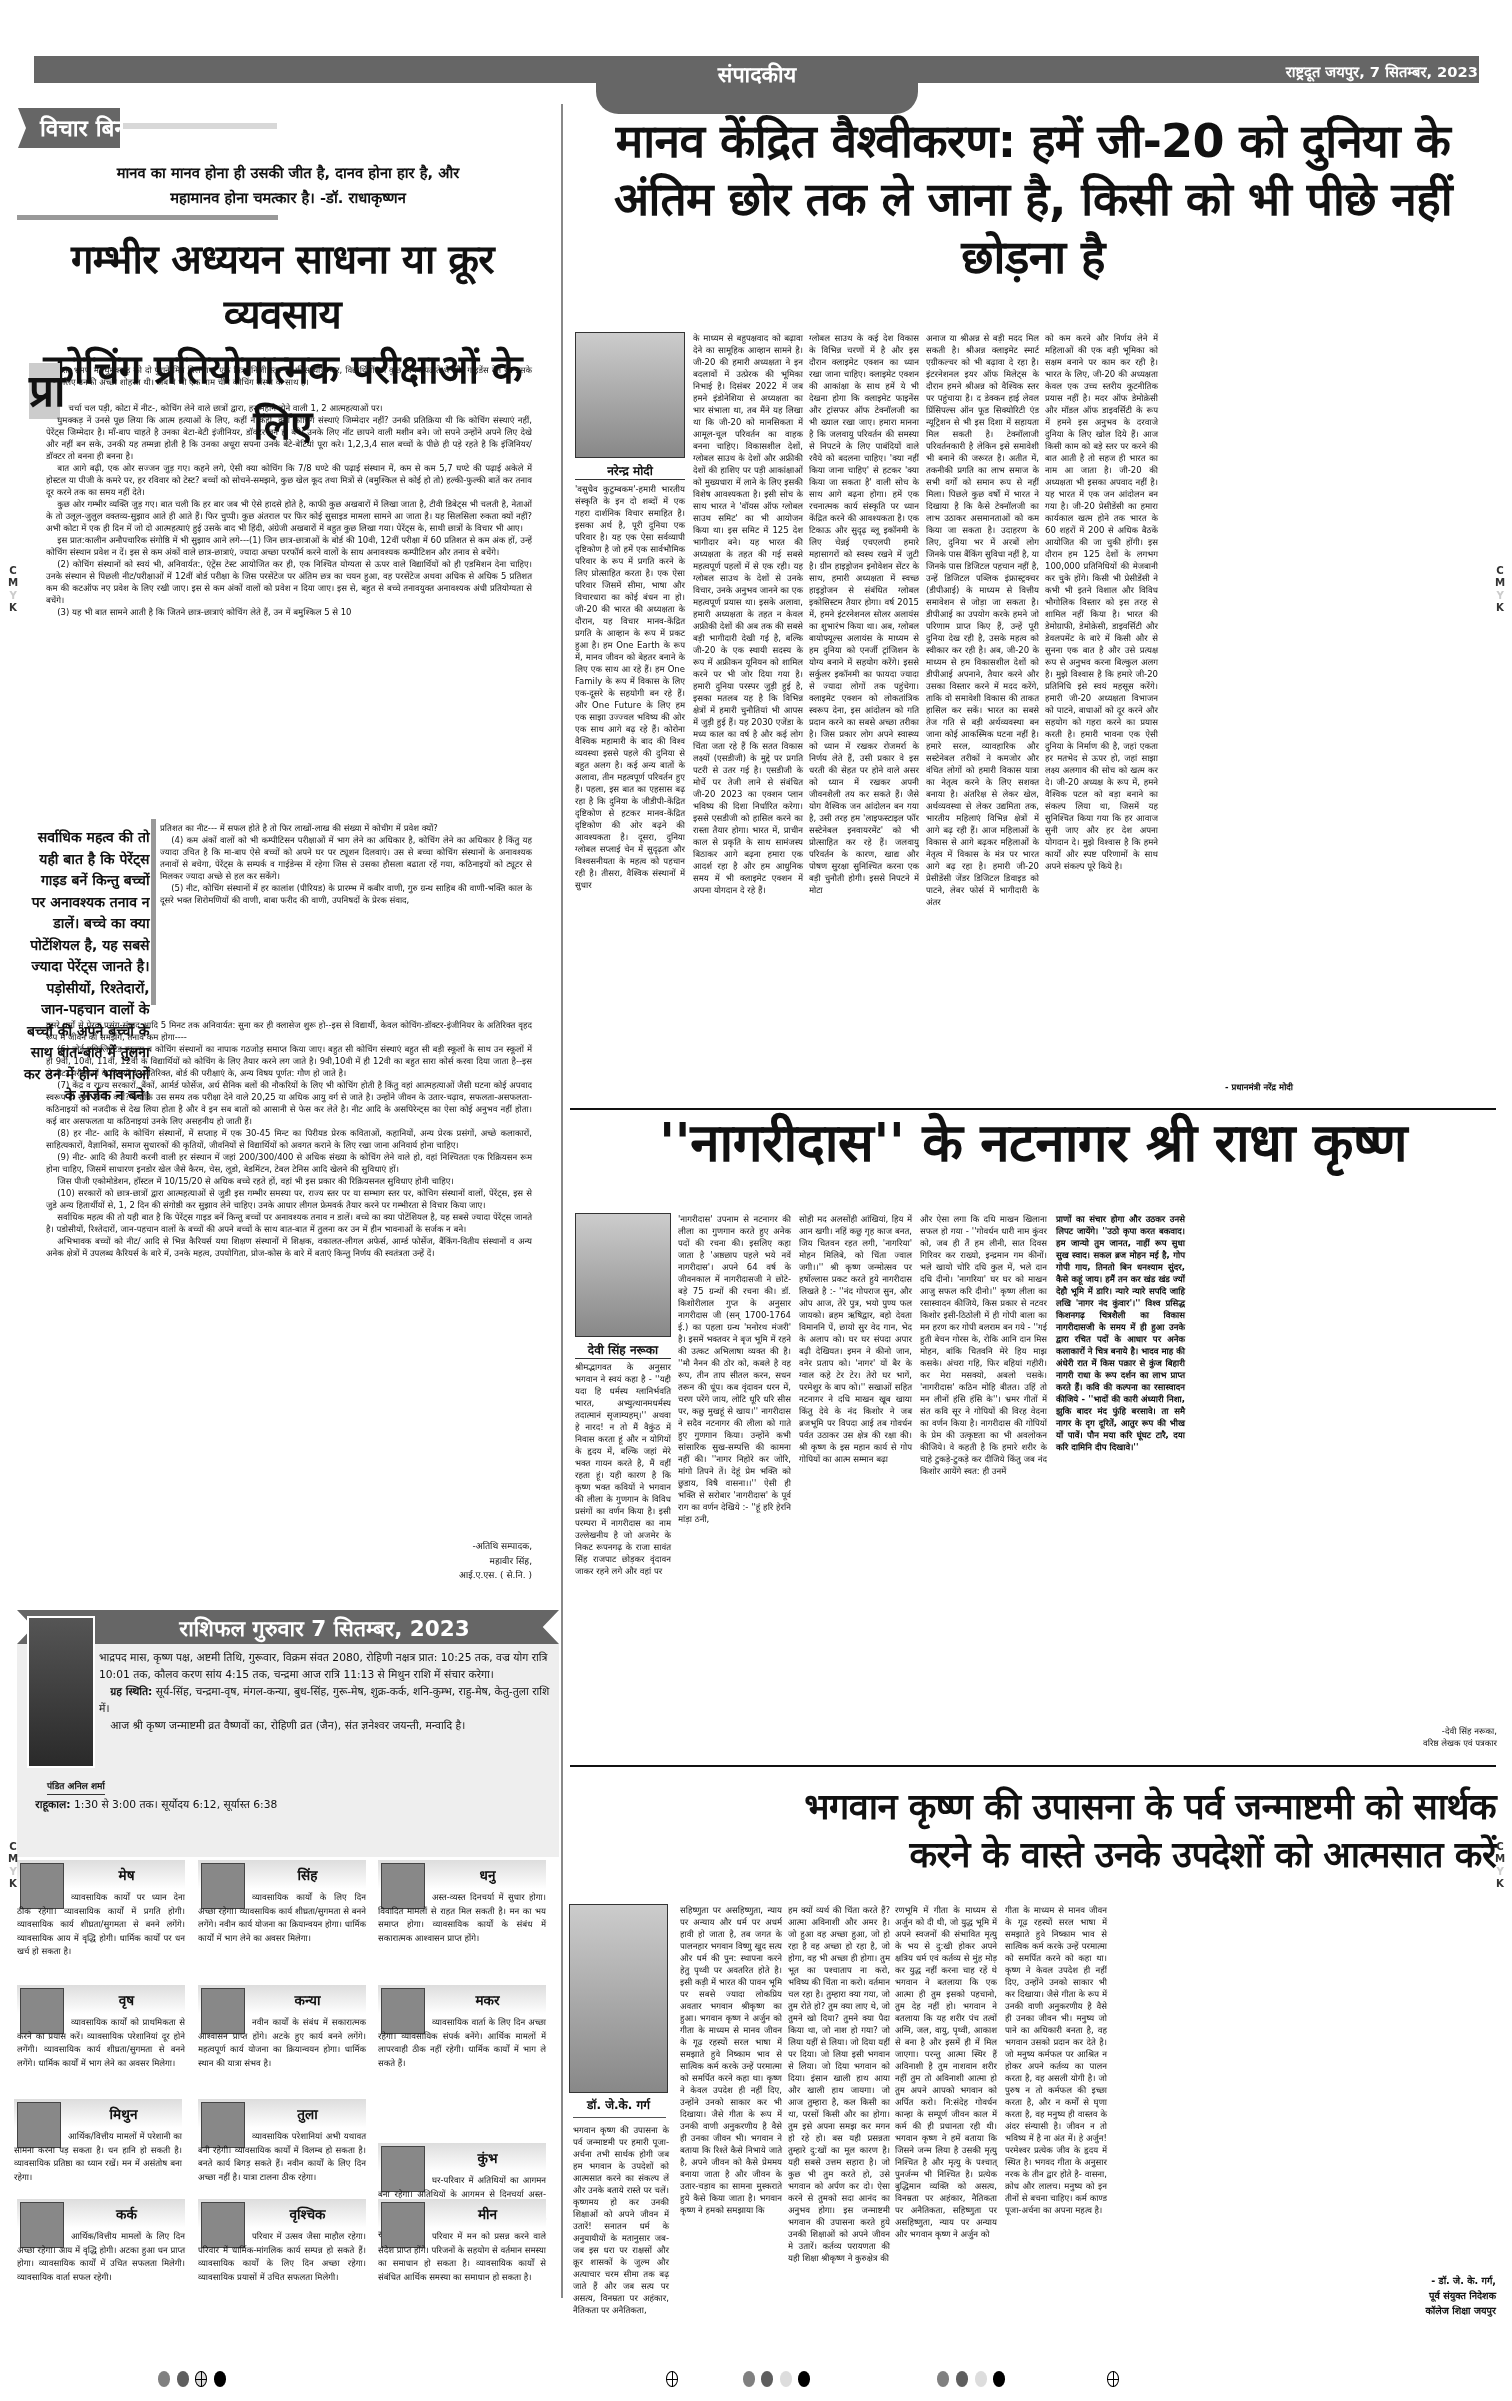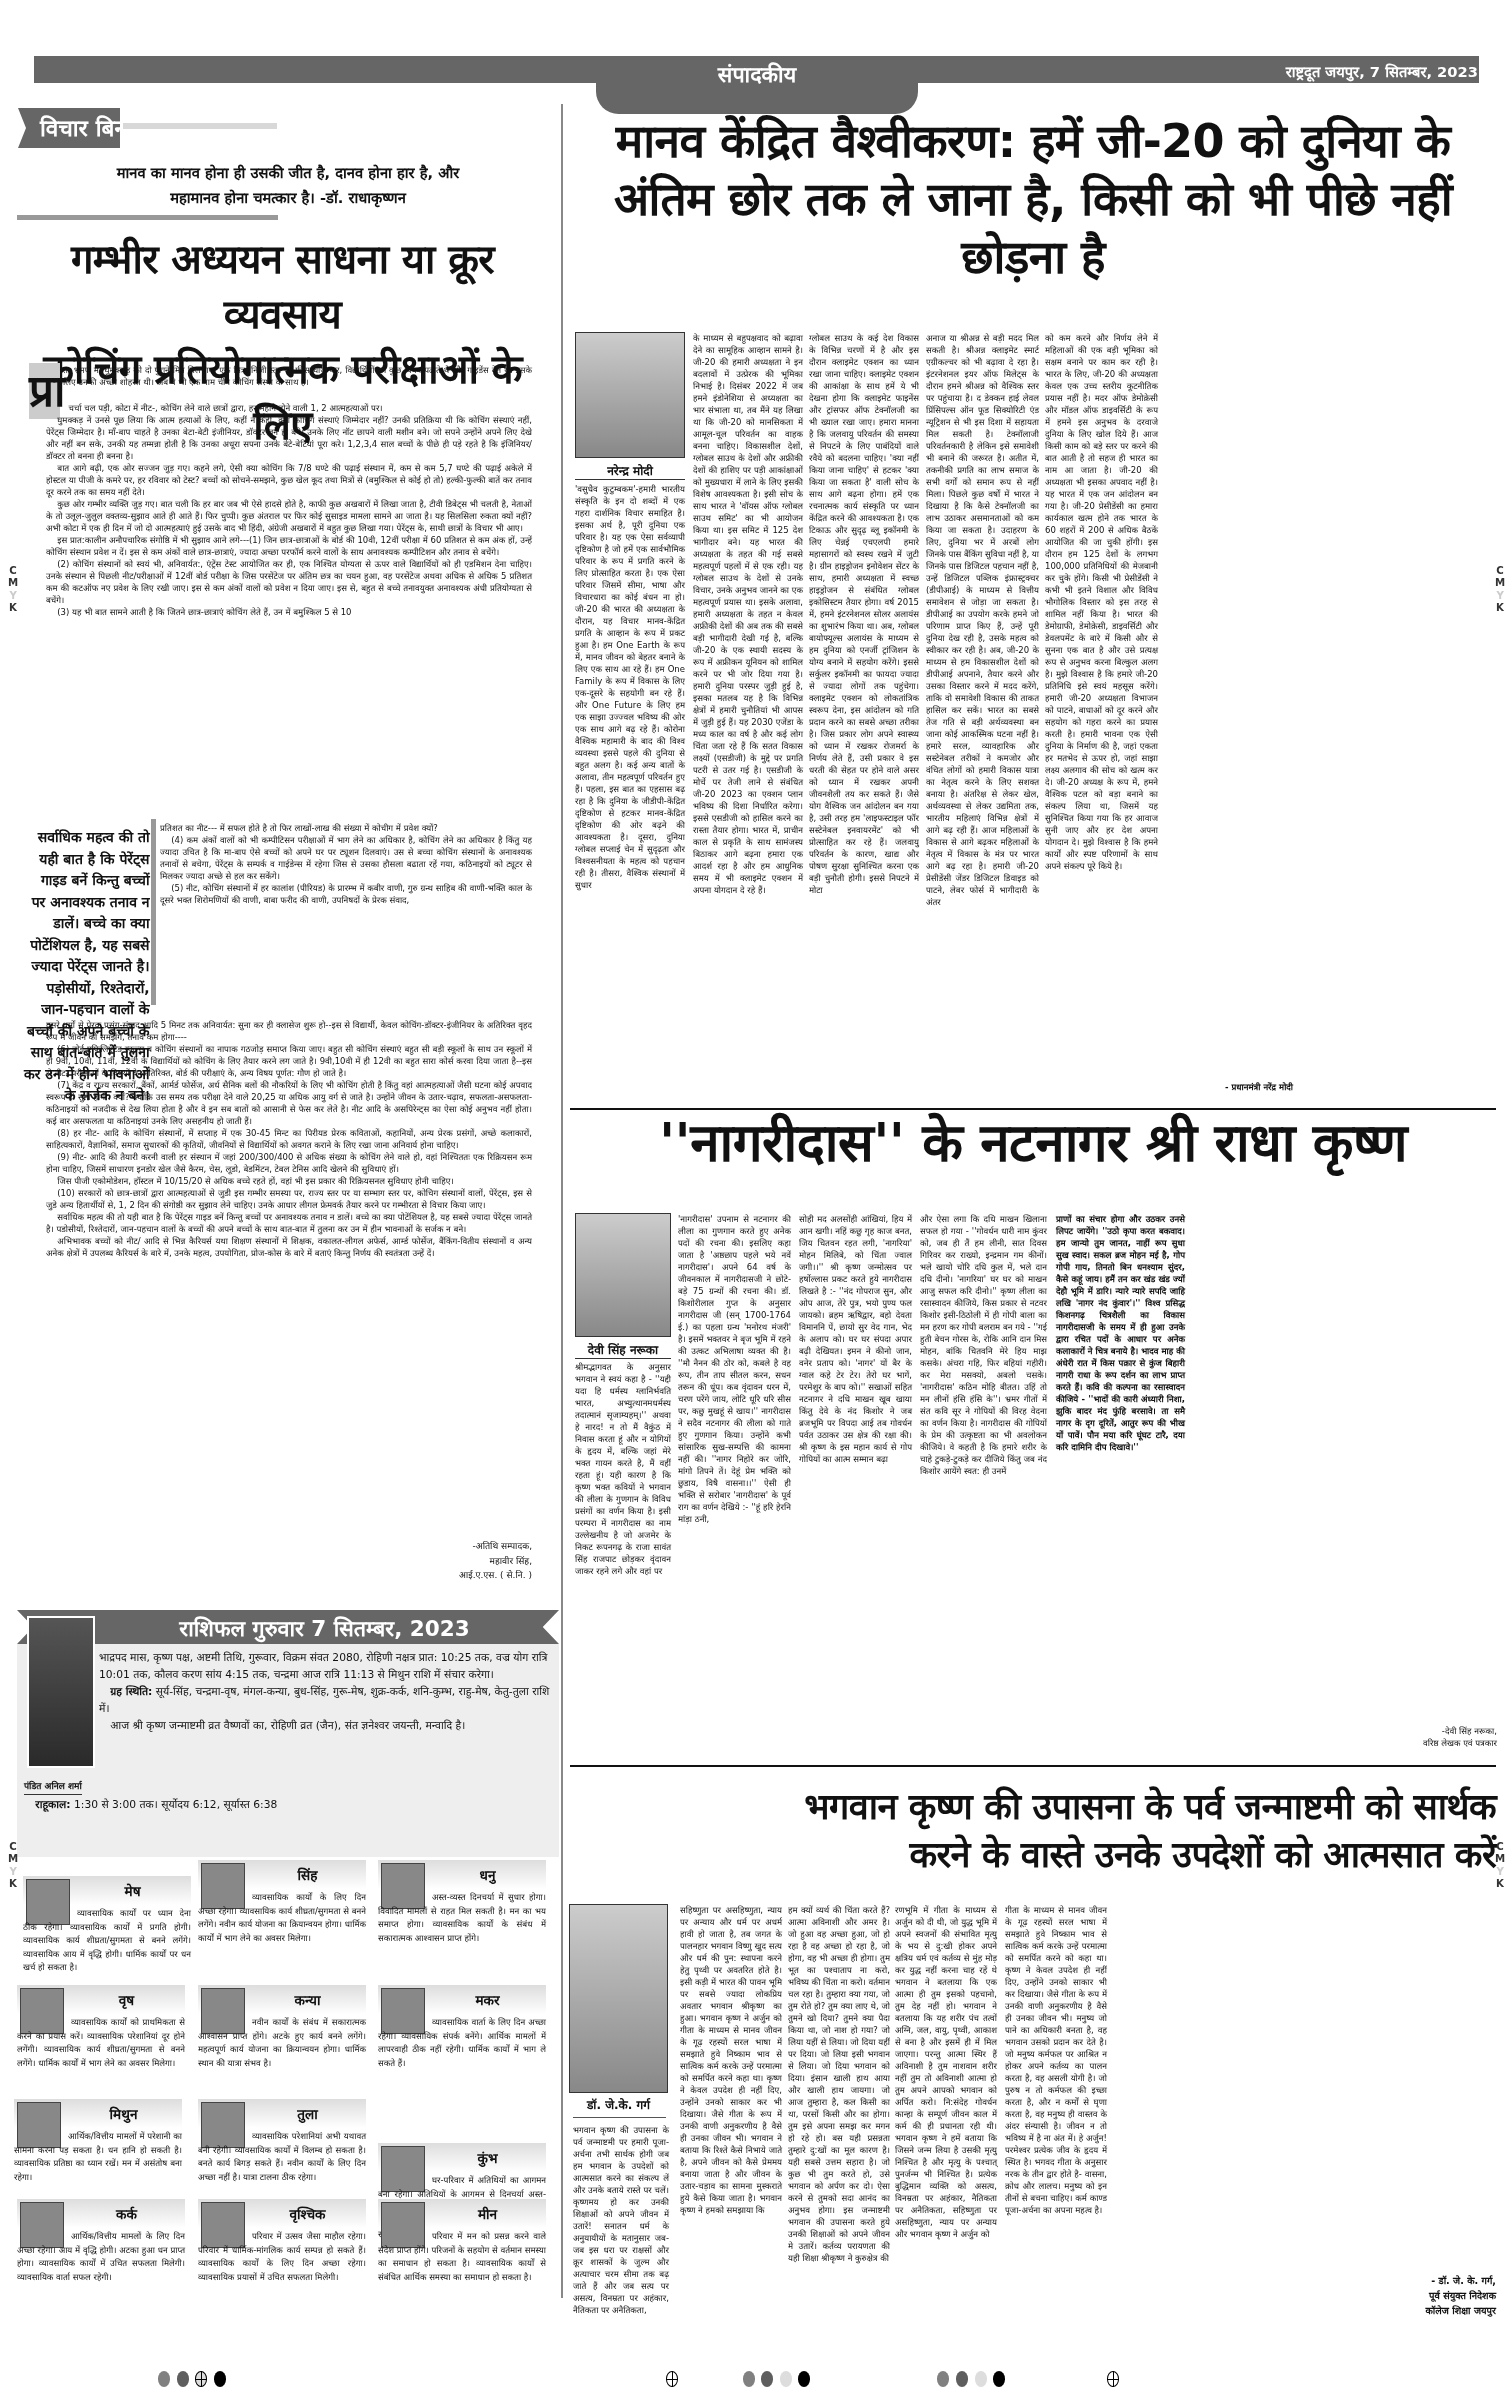--- a/index.html
+++ b/index.html
@@ -26,21 +26,21 @@
   .body-text { font-size: 8.5px; line-height: 12px; text-align: justify; }
   .pull-quote { left: 22.6px; top: 827px; width: 127px; font-size: 14px; font-weight: bold; text-align: right; line-height: 21.5px; }
   .pull-bar { left: 151px; top: 819px; width: 4.5px; height: 186px; background: #999; }
   .signoff { text-align: right; font-size: 9px; line-height: 14.7px; }
 
   
   .rf-banner { left: 17px; top: 1610px; width: 542px; height: 34px; background: #666; clip-path: polygon(0 0,100% 0,97% 50%,100% 100%,0 100%,3% 50%); }
   .rf-title { left: 110px; top: 1613px; width: 429px; text-align: center; color: #fff; font-size: 21.5px; font-weight: bold; }
   .rf-box { left: 17px; top: 1644px; width: 542px; height: 213px; background: #eee; }
   .rf-photo { left: 27px; top: 1616px; width: 68px; height: 152px; background: linear-gradient(#555,#2a2a2a); border: 2.3px solid #fff; }
-  .rf-author { left: 24px; top: 1779px; font-size: 9px; font-weight: bold; border-bottom: 1.1px solid #333; padding-bottom: 1.7px; }
+  .rf-author { left: 47px; top: 1779px; font-size: 9px; font-weight: bold; border-bottom: 1.1px solid #333; padding-bottom: 1.7px; }
   .rf-text { left: 99px; top: 1649px; width: 452px; font-size: 10.7px; line-height: 17px; }
   .rf-choghadiya { left: 24px; top: 1796px; width: 534px; font-size: 10.7px; line-height: 17px; }
   .zod { width: 168px; height: 119px; }
   .zod-head { position: absolute; left: 0; top: 0; width: 168px; height: 29px; background: linear-gradient(#ddd,#fff); }
   .zod-img { position: absolute; left: 3.4px; top: 3.4px; width: 44px; height: 46px; background: #888; border: 1.1px solid #444; }
   .zod-name { position: absolute; left: 51px; top: 4.5px; width: 117px; text-align: center; font-size: 13.6px; font-weight: bold; }
   .zod-text { position: absolute; left: 0; top: 31px; width: 168px; font-size: 8.5px; line-height: 13.6px; text-align: justify; text-indent: 54px; }
 
   
   .h-main { left: 570px; top: 113px; width: 926px; text-align: center; font-size: 46px; font-weight: bold; line-height: 1.26; letter-spacing: -0.6px; }
@@ -124,21 +124,21 @@
 <div class="abs rf-text">
   <div>भाद्रपद मास, कृष्ण पक्ष, अष्टमी तिथि, गुरूवार, विक्रम संवत 2080, रोहिणी नक्षत्र प्रात: 10:25 तक, वज्र योग रात्रि 10:01 तक, कौलव करण सांय 4:15 तक, चन्द्रमा आज रात्रि 11:13 से मिथुन राशि में संचार करेगा।</div>
   <div style="text-indent:11.3px"><b>ग्रह स्थिति:</b> <span>सूर्य-सिंह, चन्द्रमा-वृष, मंगल-कन्या, बुध-सिंह, गुरू-मेष, शुक्र-कर्क, शनि-कुम्भ, राहु-मेष, केतु-तुला राशि में।</span></div>
   <div style="text-indent:11.3px">आज श्री कृष्ण जन्माष्टमी व्रत वैष्णवों का, रोहिणी व्रत (जैन), संत ज्ञनेश्वर जयन्ती, मन्वादि है।</div>
 </div>
 <div class="abs rf-choghadiya">
   <div style="text-indent:11.3px"><b>राहूकाल:</b> <span>1:30 से 3:00 तक। सूर्योदय 6:12, सूर्यास्त 6:38</span></div>
 </div>
 
 <div id="zodiac-grid">
-    <div class="abs zod" style="left: 23px; top: 1860px; margin-top: 16px;">
+    <div class="abs zod" style="left: 17px; top: 1860px;">
       <div class="zod-head"></div>
       <div class="zod-img"></div>
       <div class="zod-name">मेष</div>
       <div class="zod-text">व्यावसायिक कार्यों पर ध्यान देना ठीक रहेगा। व्यावसायिक कार्यों में प्रगति होगी। व्यावसायिक कार्य शीघ्रता/सुगमता से बनने लगेंगे। व्यावसायिक आय में वृद्धि होगी। धार्मिक कार्यों पर धन खर्च हो सकता है।</div>
     </div>
     <div class="abs zod" style="left: 198px; top: 1860px;">
       <div class="zod-head"></div>
       <div class="zod-img"></div>
       <div class="zod-name">सिंह</div>
       <div class="zod-text">व्यावसायिक कार्यों के लिए दिन अच्छा रहेगा। व्यावसायिक कार्य शीघ्रता/सुगमता से बनने लगेंगे। नवीन कार्य योजना का क्रियान्वयन होगा। धार्मिक कार्यों में भाग लेने का अवसर मिलेगा।</div>

